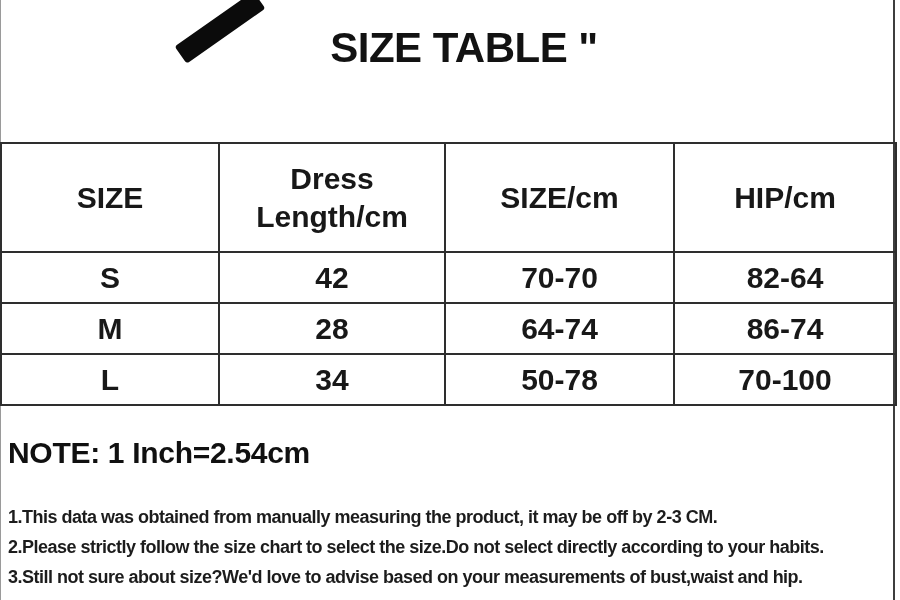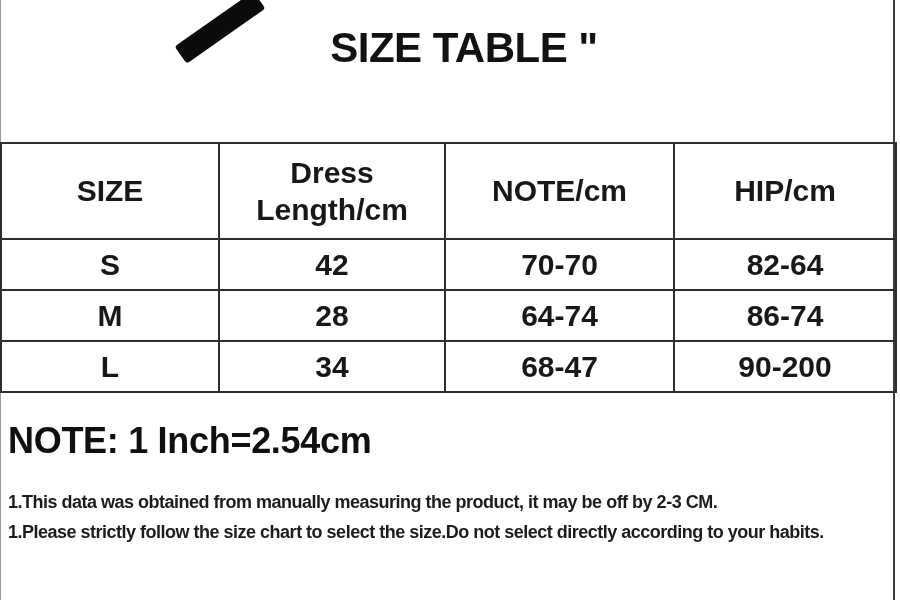--- a/index.html
+++ b/index.html
@@ -67,42 +67,42 @@
   }
   .size-table td, .size-table th {
     border: 2px solid #2e2e2e;
     text-align: center;
     vertical-align: middle;
     font-weight: 700;
     font-size: 30px;
     color: #181818;
     padding: 0;
   }
-  .size-table thead tr { height: 96px; }
+  .size-table thead tr { height: 109px; }
   .size-table tbody tr { height: 51px; }
   .size-table th { line-height: 1.25; }
   .wrap-narrow {
     display: inline-block;
     max-width: 165px; 
   }
 
   .note-heading {
     position: absolute;
     left: 8px;
-    top: 420px;
-    font-size: 36px;
+    top: 436px;
+    font-size: 30px;
     font-weight: 700;
     letter-spacing: -0.3px;
     color: #101010;
   }
 
   .notes {
     position: absolute;
     left: 8px;
-    top: 487px;
+    top: 502px;
     width: 884px;
   }
   .note-item {
     font-size: 18px;
     font-weight: 700;
     letter-spacing: -0.5px;
     line-height: 30px;
     color: #1c1c1c;
     white-space: nowrap;
   }
@@ -123,44 +123,45 @@
     <col style="width:226px">
     <col style="width:229px">
     <col style="width:222px">
   </colgroup>
   <thead>
     <tr>
       <th>SIZE</th>
       <th>
         <span class="wrap-narrow">Dress Length/cm</span>
       </th>
-      <th>NOTE/cm</th>
+      <th>SIZE/cm</th>
       <th>HIP/cm</th>
     </tr>
   </thead>
   <tbody>
     <tr>
       <td>S</td>
       <td>42</td>
       <td>70-70</td>
       <td>82-64</td>
     </tr>
     <tr>
       <td>M</td>
       <td>28</td>
       <td>64-74</td>
       <td>86-74</td>
     </tr>
     <tr>
       <td>L</td>
       <td>34</td>
-      <td>68-47</td>
-      <td>90-200</td>
+      <td>50-78</td>
+      <td>70-100</td>
     </tr>
   </tbody>
 </table>
 
 <div class="note-heading">NOTE: 1 Inch=2.54cm</div>
 
 <div class="notes">
   <div class="note-item">1.This data was obtained from manually measuring the product, it may be off by 2-3 CM.</div>
-  <div class="note-item">1.Please strictly follow the size chart to select the size.Do not select directly according to your habits.</div>
+  <div class="note-item">2.Please strictly follow the size chart to select the size.Do not select directly according to your habits.</div>
+  <div class="note-item">3.Still not sure about size?We'd love to advise based on your measurements of bust,waist and hip.</div>
 </div>
 
 </body></html>

